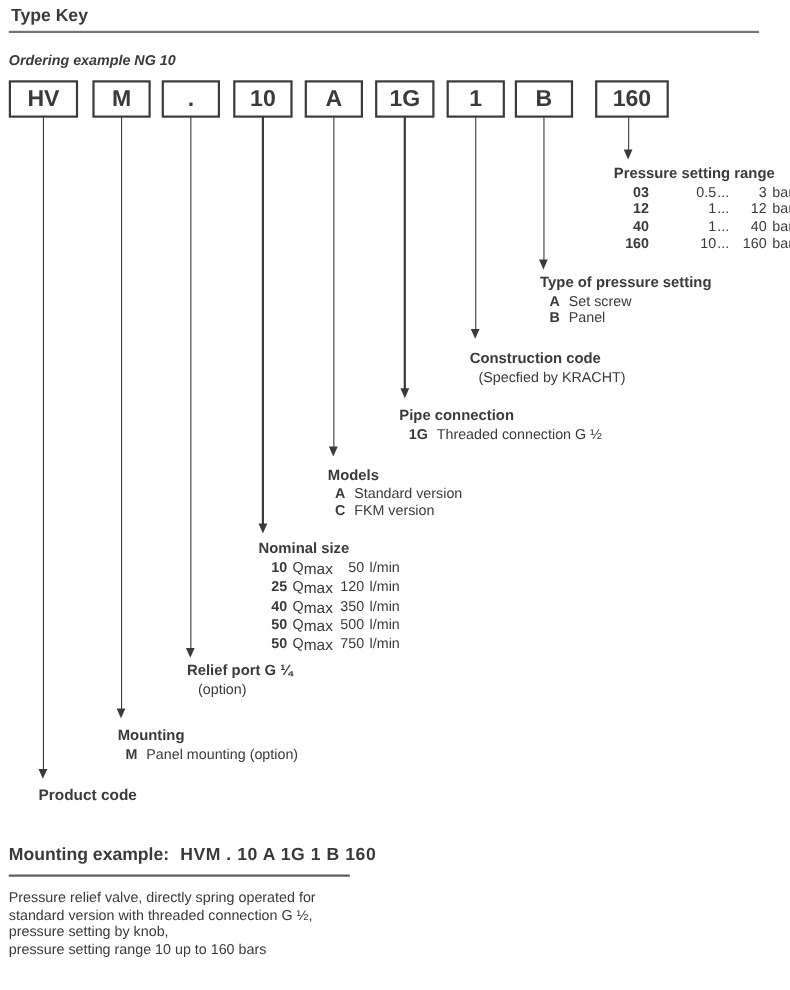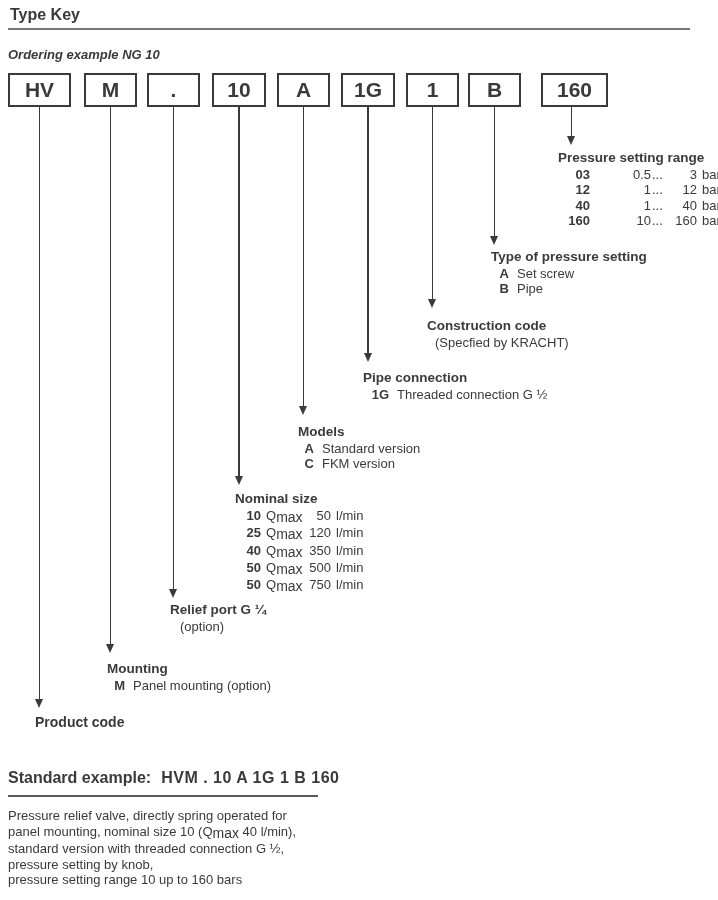--- a/index.html
+++ b/index.html
@@ -130,21 +130,21 @@
   </div>
 
   <div class="sec" style="left:491px; top:249px;">
     <div class="sh">Type of pressure setting</div>
     <div class="row">
       <span class="code-c" style="width:18px;">A</span>
       <span class="lbl">Set screw</span>
     </div>
     <div class="row">
       <span class="code-c" style="width:18px;">B</span>
-      <span class="lbl">Pipe</span>
+      <span class="lbl">Panel</span>
     </div>
   </div>
 
   <div class="sec" style="left:427px; top:318px;">
     <div class="sh">Construction code</div>
     <div class="note">(Specfied by KRACHT)</div>
   </div>
 
   <div class="sec" style="left:363px; top:370px;">
     <div class="sh">Pipe connection</div>
@@ -211,25 +211,24 @@
       <span class="code-c" style="width:18px;">M</span>
       <span class="lbl">Panel mounting (option)</span>
     </div>
   </div>
 
   <div class="sec" style="left:35px; top:714px;">
     <div class="sh" style="font-size:14px;">Product code</div>
   </div>
 
   <div class="oe-head">
-    <span>Standard example:</span><span class="oe-code">HVM . 10 A 1G 1 B 160</span>
+    <span>Mounting example:</span><span class="oe-code">HVM . 10 A 1G 1 B 160</span>
   </div>
   <div class="oe-rule"></div>
 
   <div class="desc">
     <div>Pressure relief valve, directly spring operated for</div>
-    <div><span>panel mounting, nominal size 10 (Q</span><sub>max</sub><span> 40 l/min),</span></div>
     <div>standard version with threaded connection G ½,</div>
     <div>pressure setting by knob,</div>
     <div>pressure setting range 10 up to 160 bars</div>
   </div>
 
 </div>
 
 </body></html>

